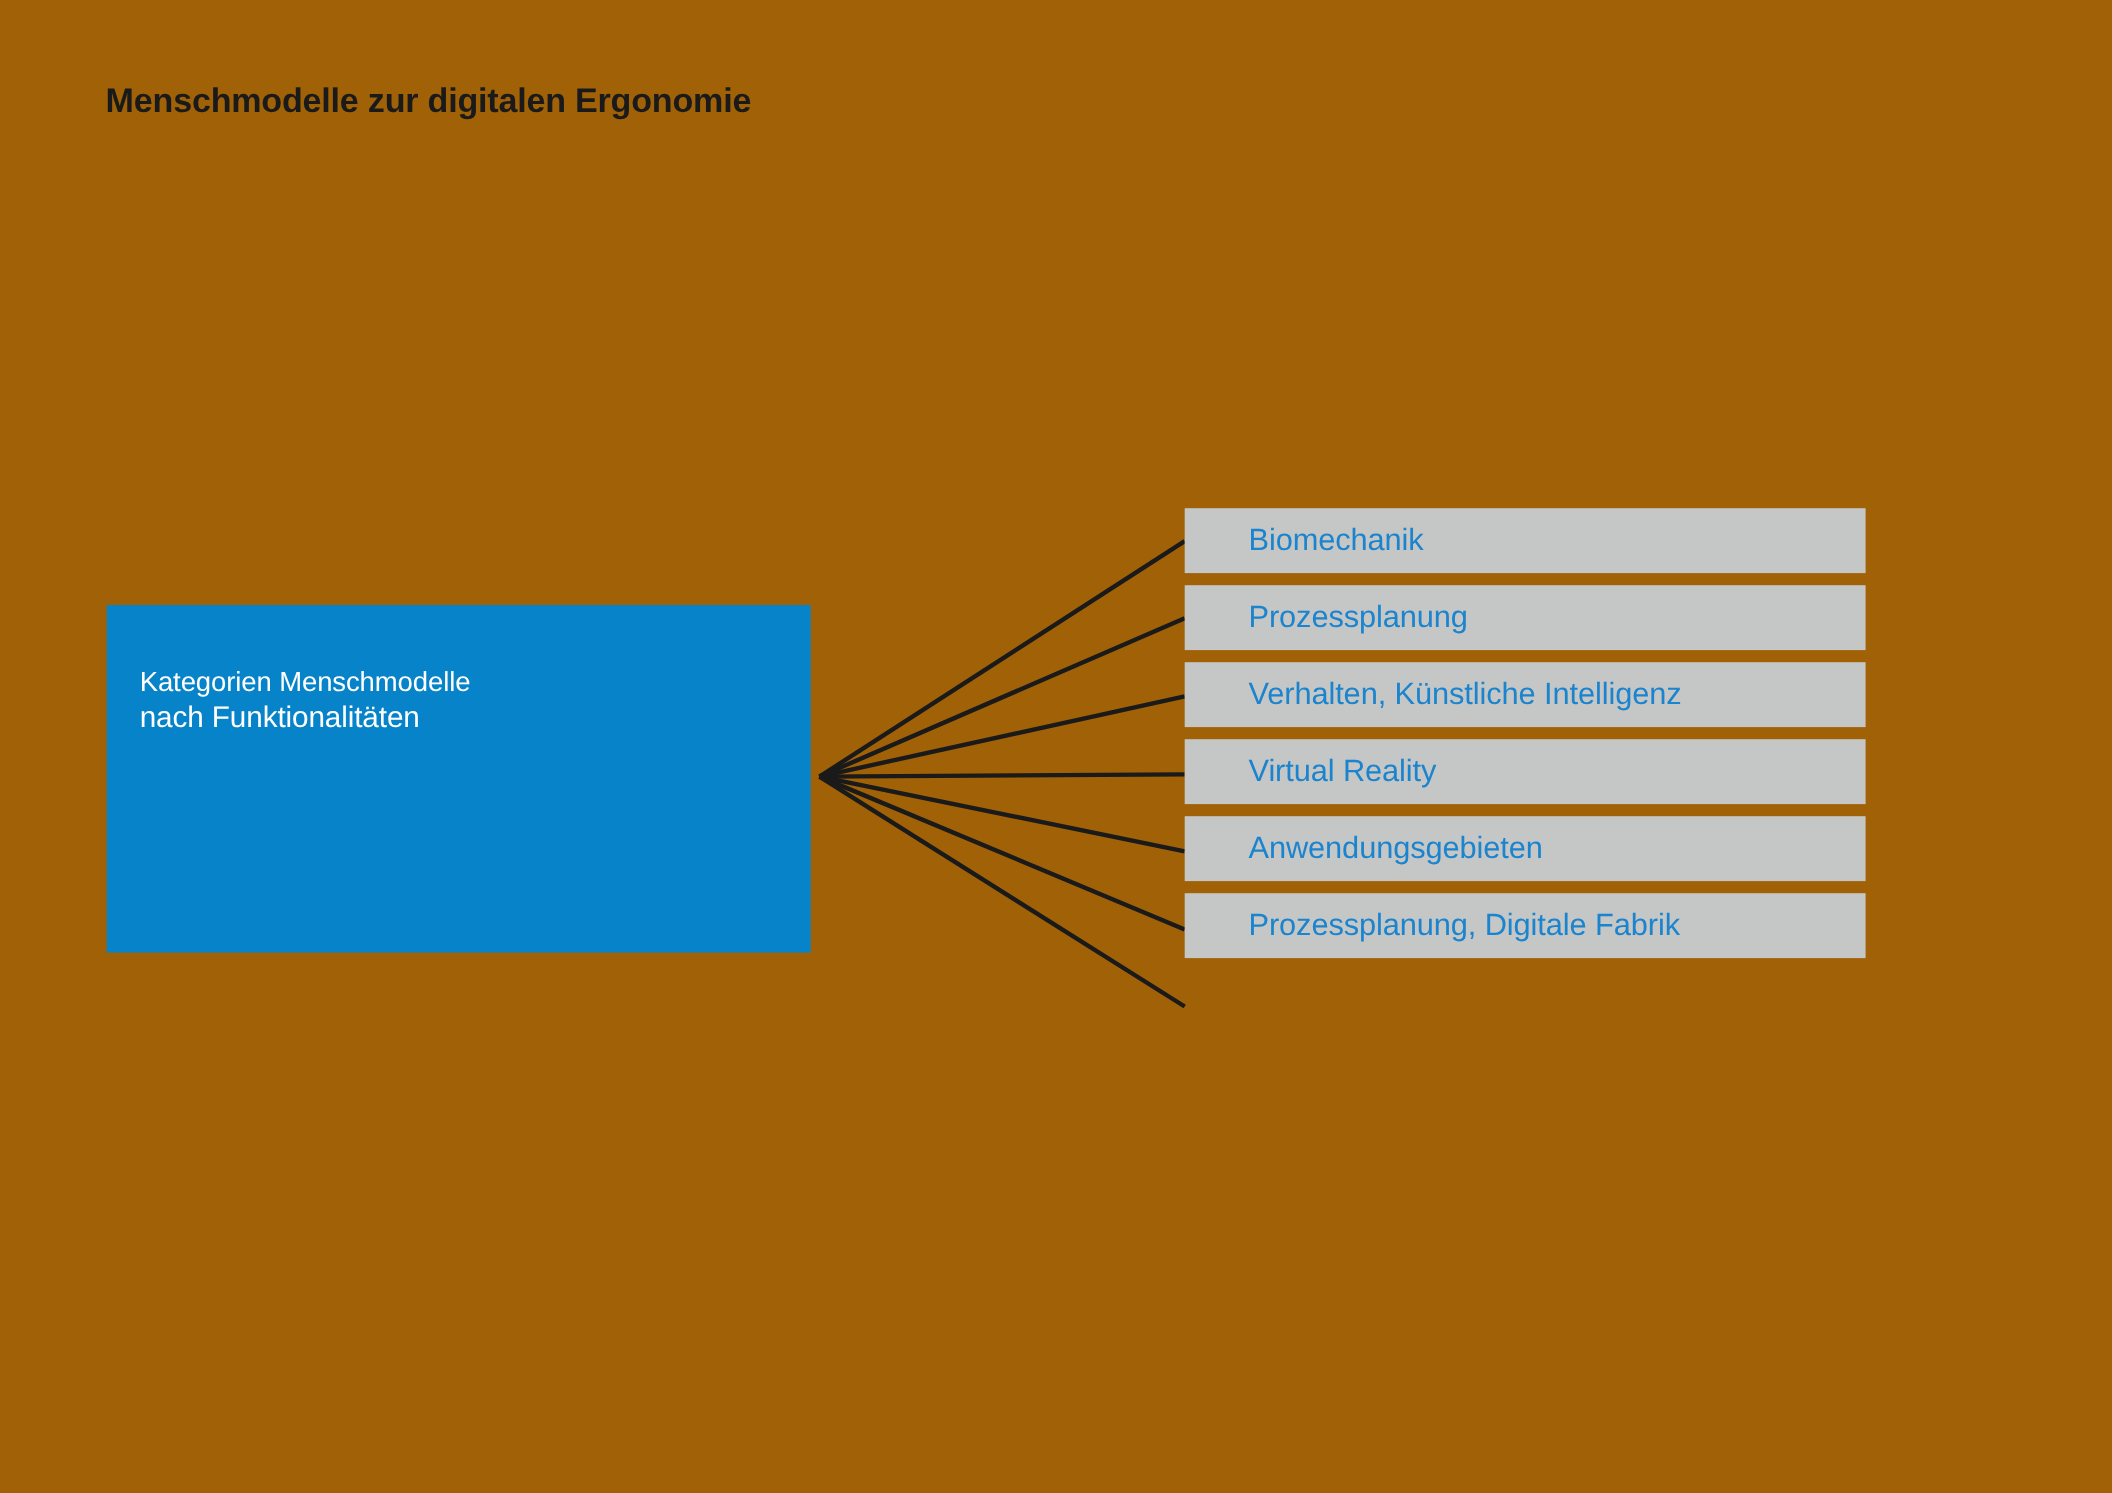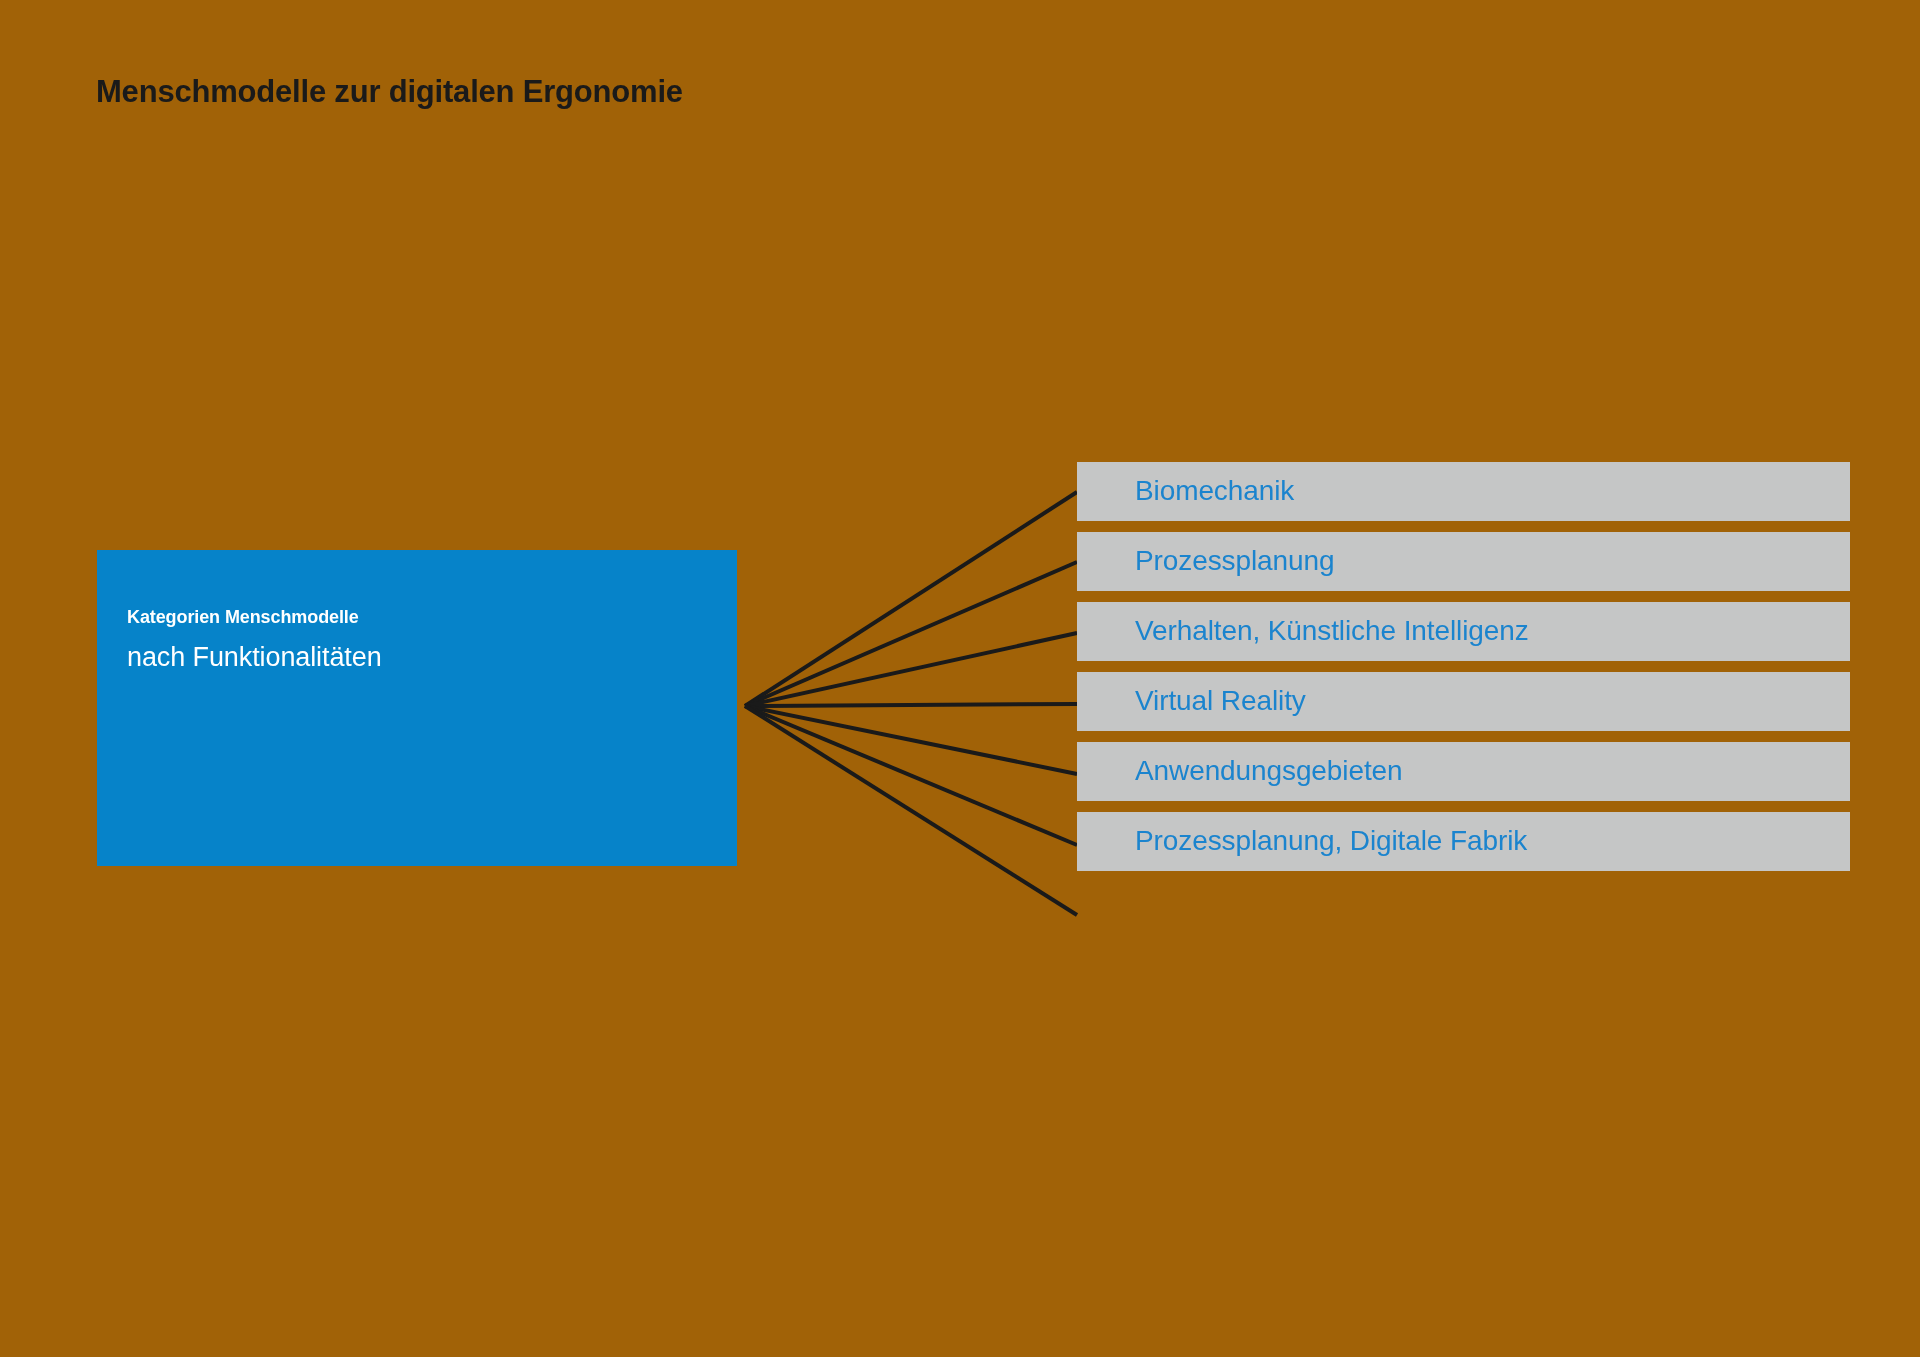--- a/index.html
+++ b/index.html
@@ -53,45 +53,45 @@
     box-sizing: border-box;
     padding: 0;
   }
   #root-node .node-text-wrap {
     position: absolute;
     left: 30px;
     top: 58px;
     right: 14px;
   }
   #root-node .node-title {
-    font-size: 18px;
-    font-weight: bold;
+    font-size: 25px;
+    font-weight: normal;
     color: #ffffff;
     line-height: 1.0;
-    margin-bottom: 14px;
+    margin-bottom: 2px;
     letter-spacing: -0.1px;
   }
   #root-node .node-sub-line {
     font-size: 27px;
     font-weight: normal;
     color: #ffffff;
     line-height: 1.32;
     letter-spacing: -0.1px;
   }
 
   
   #category-list {
     position: absolute;
     left: 1077px;
     top: 462px;
     width: 773px;
   }
   .category-bar {
     position: relative;
-    width: 773px;
+    width: 619px;
     height: 59px;
     background: #C5C6C6;
     margin-bottom: 11px;
     box-sizing: border-box;
   }
   .category-bar:last-child {
     margin-bottom: 0;
     text-align: right;
   }
   .category-bar .category-label {

